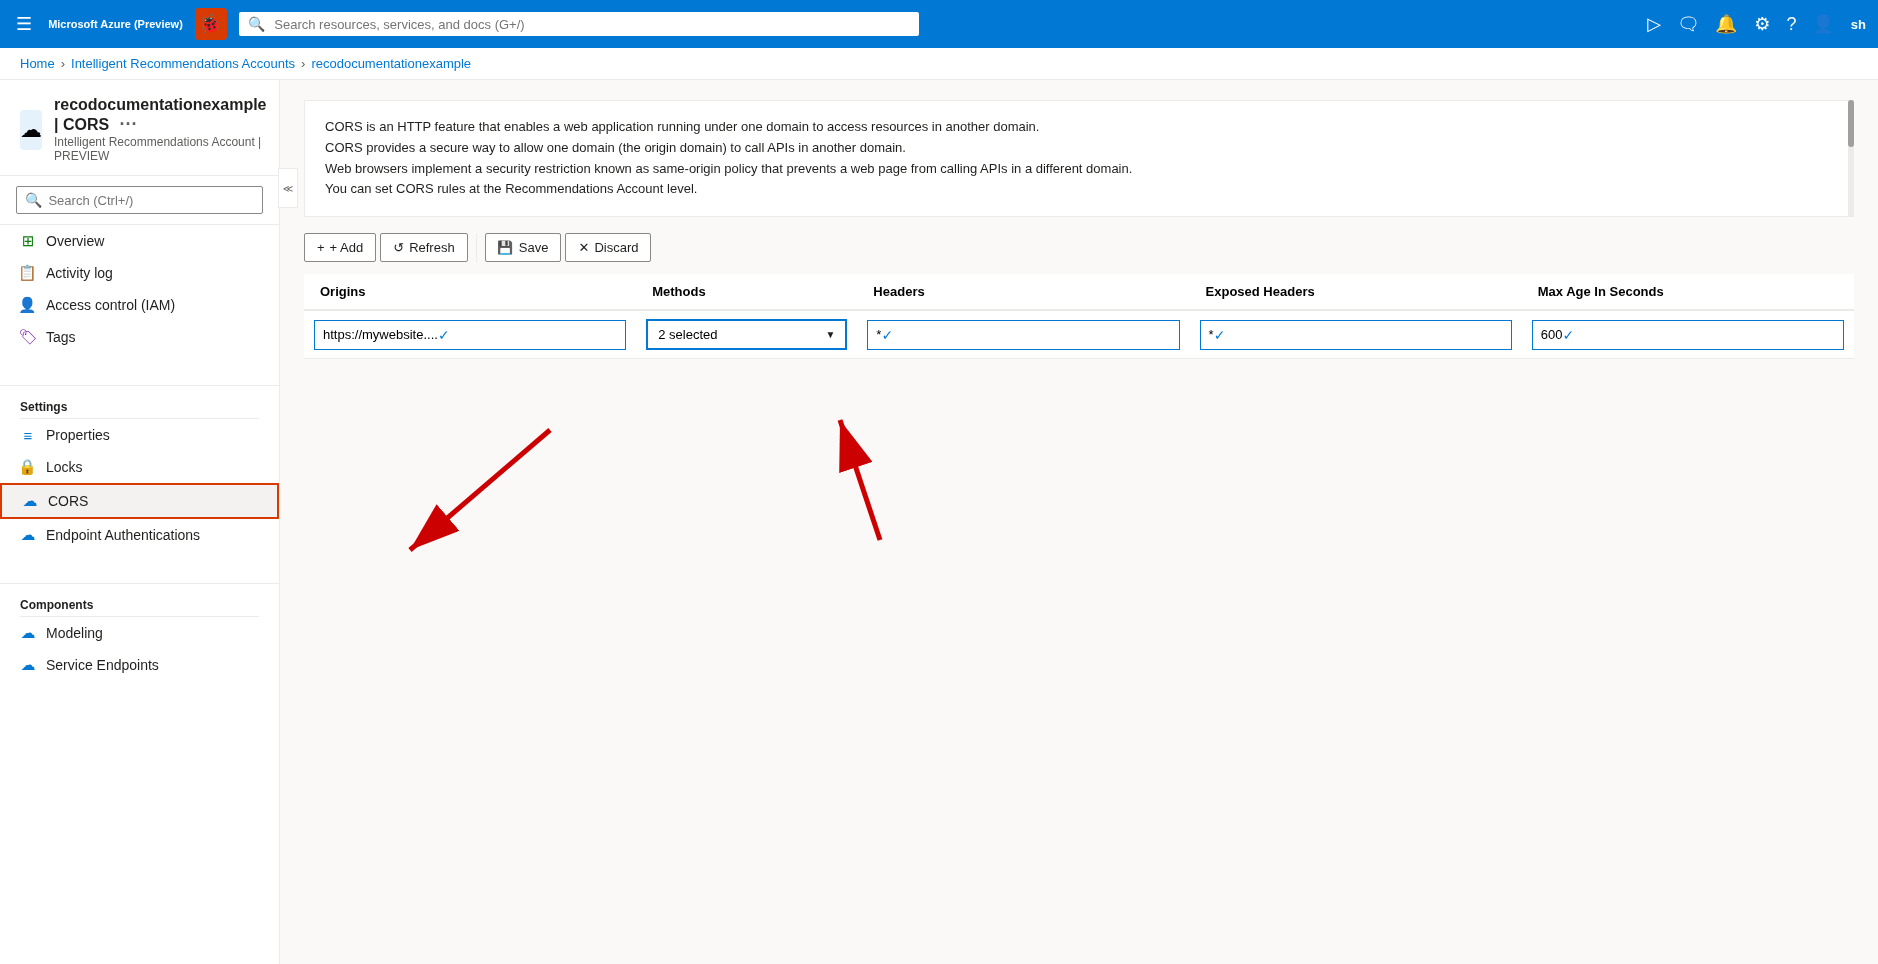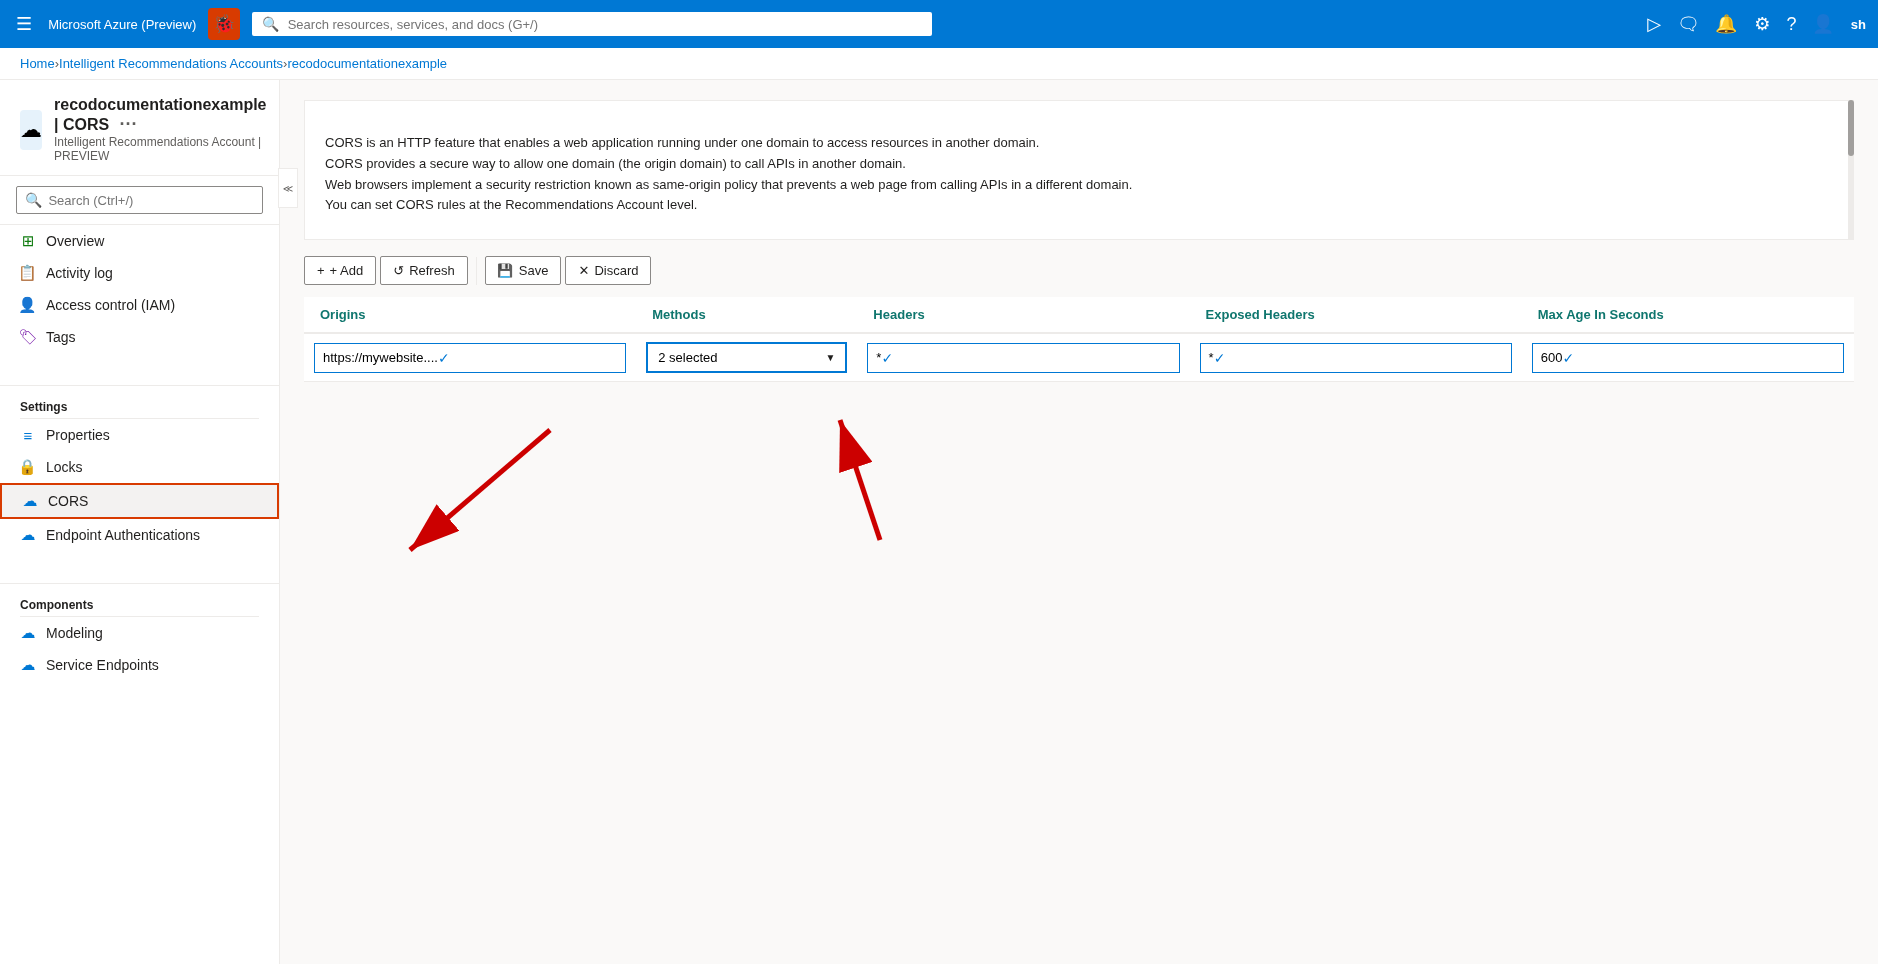--- a/index.html
+++ b/index.html
@@ -9,21 +9,21 @@
     .top-nav {
       display: flex;
       align-items: center;
       background: #0078d4;
       color: white;
       height: 48px;
       padding: 0 12px;
       gap: 12px;
     }
     .top-nav .hamburger { font-size: 18px; cursor: pointer; padding: 4px; }
-    .top-nav .app-title { font-size: 13px; font-weight: 400; white-space: nowrap; }
+    .top-nav .app-title { font-size: 11px; font-weight: 700; white-space: nowrap; }
     .top-nav .bug-icon {
       width: 32px; height: 32px; background: #d83b01; border-radius: 4px;
       display: flex; align-items: center; justify-content: center; font-size: 18px; cursor: pointer;
     }
     .top-nav .search-bar {
       flex: 1; max-width: 680px;
       display: flex; align-items: center;
       background: white; border-radius: 2px; padding: 4px 10px; gap: 8px;
     }
     .top-nav .search-bar input {
@@ -33,20 +33,21 @@
     .top-nav .nav-icons { display: flex; align-items: center; gap: 16px; margin-left: auto; }
     .top-nav .nav-icon { font-size: 18px; cursor: pointer; color: white; }
     .top-nav .user-abbr { font-size: 13px; font-weight: 600; }
 
     
     .breadcrumb {
       background: white;
       padding: 8px 20px;
       display: flex;
       align-items: center;
+      gap: 6px;
       font-size: 13px;
       border-bottom: 1px solid #edebe9;
     }
     .breadcrumb a { color: #0078d4; text-decoration: none; cursor: pointer; }
     .breadcrumb .sep { color: #605e5c; }
 
     
     .main-layout {
       display: flex;
       height: calc(100vh - 80px);
@@ -126,21 +127,21 @@
       overflow-y: auto;
       padding: 20px 24px;
       position: relative;
     }
     .more-btn { font-size: 18px; color: #605e5c; cursor: pointer; padding: 2px 6px; }
 
     
     .description-box {
       background: white;
       border: 1px solid #edebe9;
-      padding: 32px 20px;
+      padding: 16px 20px;
       margin-bottom: 16px;
       font-size: 13px;
       line-height: 1.6;
       color: #201f1e;
       max-height: 140px;
       overflow: hidden;
     }
 
     
     .toolbar {
@@ -157,21 +158,21 @@
 
     
     .cors-table {
       width: 100%;
       border-collapse: collapse;
       background: white;
     }
     .cors-table th {
       text-align: left;
       padding: 10px 16px;
-      font-size: 13px; font-weight: 600; color: #0f766e;
+      font-size: 13px; font-weight: 600; color: #000000;
       border-bottom: 2px solid #edebe9;
       background: white;
     }
     .cors-table td {
       padding: 8px 10px;
       border-bottom: 1px solid #edebe9;
     }
 
     .cors-cell-input {
       display: flex; align-items: center;

